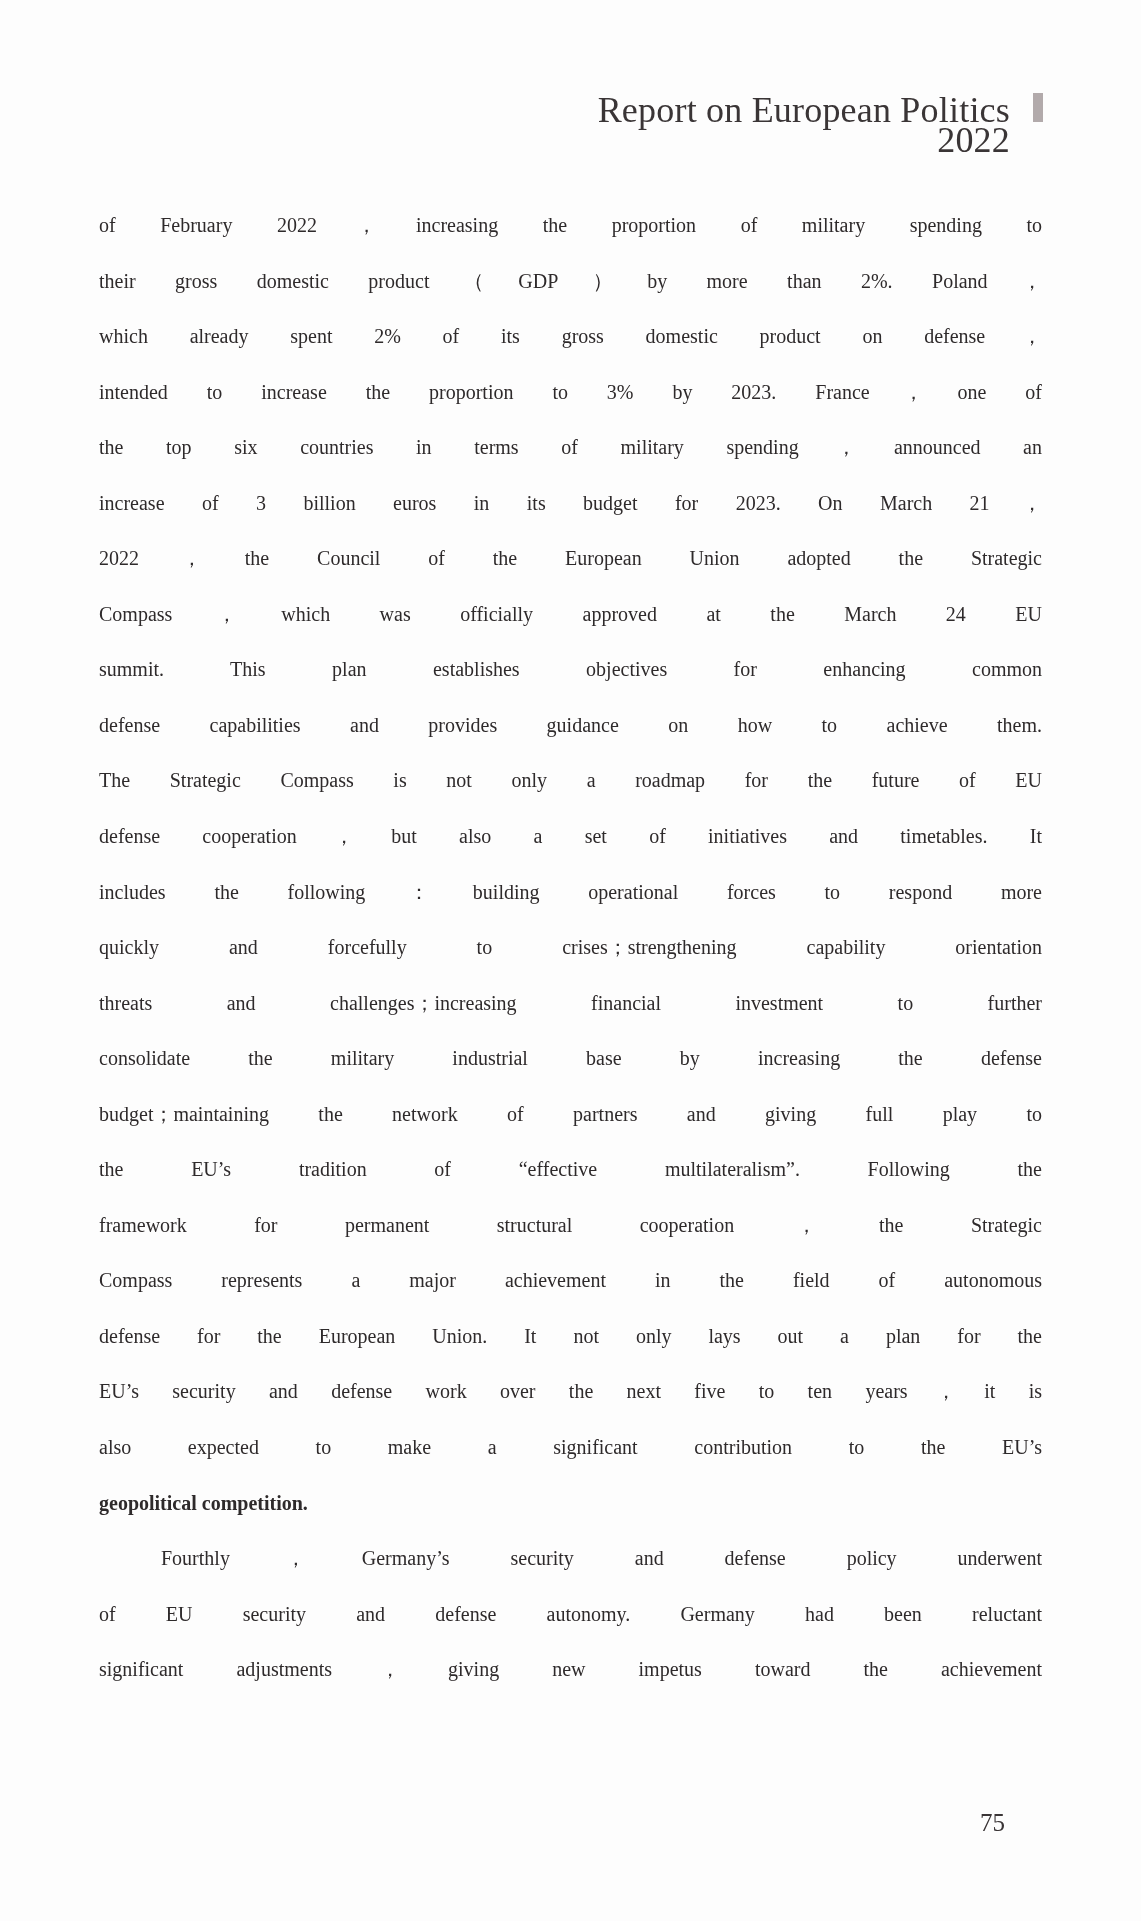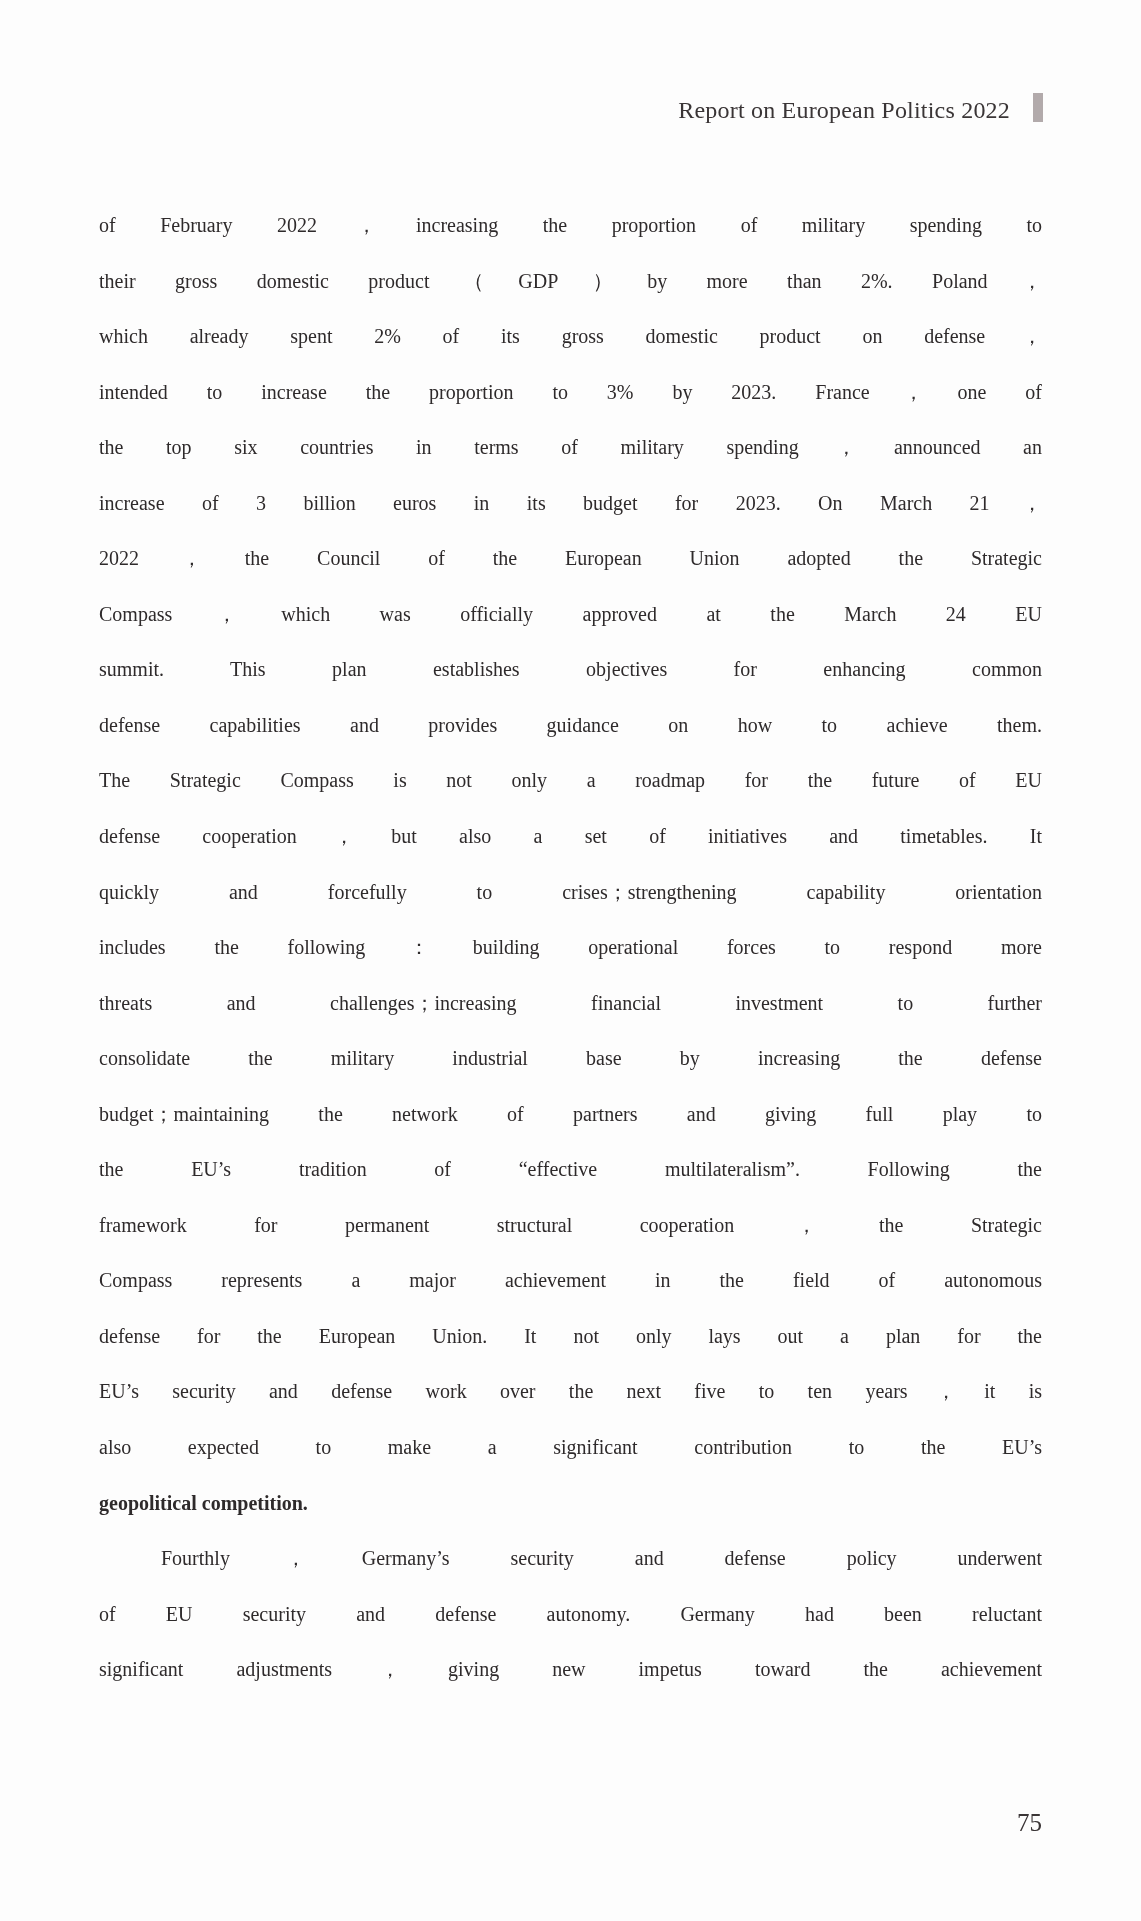--- a/index.html
+++ b/index.html
@@ -6,41 +6,41 @@
   body {
     width: 1141px; height: 1921px;
     background: #fdfdfd;
     position: relative; overflow: hidden;
     color: #2e2a2b;
     font-family: "Liberation Serif", "DejaVu Serif", serif;
   }
   .running-header {
     position: absolute; left: 560px; top: 95px; width: 450px;
     height: 30px; line-height: 30px;
-    font-size: 24px; text-align: right; color: #3a3536;
+    font-size: 36px; text-align: right; color: #3a3536;
     letter-spacing: 0.2px;
   }
   .header-bar {
     position: absolute; left: 1033px; top: 93px; width: 10px; height: 29px;
     background: #b2aaab;
   }
   .body-text {
     position: absolute; left: 99px; top: 198px; width: 943px;
   }
   .line {
     display: block; height: 55.56px; line-height: 55.56px;
     font-size: 20px; white-space: nowrap;
     text-align: justify; text-align-last: justify;
     overflow: visible;
   }
   .line.last { text-align-last: left; font-weight: bold; }
   .line.indent { padding-left: 62px; }
   .page-number {
     position: absolute; left: 980px; top: 1808px; width: 62px;
-    height: 30px; line-height: 30px; text-align: right;
+    height: 30px; line-height: 30px; 
     font-size: 25px; color: #3a3536;
   }
 </style>
 </head>
 <body>
 
 <div class="running-header">Report on European Politics 2022</div>
 <div class="header-bar"></div>
 
 <div class="body-text">
@@ -50,22 +50,22 @@
     <span class="line">which already spent 2% of its gross domestic product on defense，</span>
     <span class="line">intended to increase the proportion to 3% by 2023. France，one of</span>
     <span class="line">the top six countries in terms of military spending，announced an</span>
     <span class="line">increase of 3 billion euros in its budget for 2023. On March 21，</span>
     <span class="line">2022，the Council of the European Union adopted the Strategic</span>
     <span class="line">Compass，which was officially approved at the March 24 EU</span>
     <span class="line">summit. This plan establishes objectives for enhancing common</span>
     <span class="line">defense capabilities and provides guidance on how to achieve them.</span>
     <span class="line">The Strategic Compass is not only a roadmap for the future of EU</span>
     <span class="line">defense cooperation，but also a set of initiatives and timetables. It</span>
+    <span class="line">includes the following：building operational forces to respond more</span>
     <span class="line">quickly and forcefully to crises；strengthening capability orientation</span>
-    <span class="line">includes the following：building operational forces to respond more</span>
     <span class="line">threats and challenges；increasing financial investment to further</span>
     <span class="line">consolidate the military industrial base by increasing the defense</span>
     <span class="line">budget；maintaining the network of partners and giving full play to</span>
     <span class="line">the EU’s tradition of “effective multilateralism”. Following the</span>
     <span class="line">framework for permanent structural cooperation，the Strategic</span>
     <span class="line">Compass represents a major achievement in the field of autonomous</span>
     <span class="line">defense for the European Union. It not only lays out a plan for the</span>
     <span class="line">EU’s security and defense work over the next five to ten years，it is</span>
     <span class="line">also expected to make a significant contribution to the EU’s</span>
     <span class="line last">geopolitical competition.</span>

